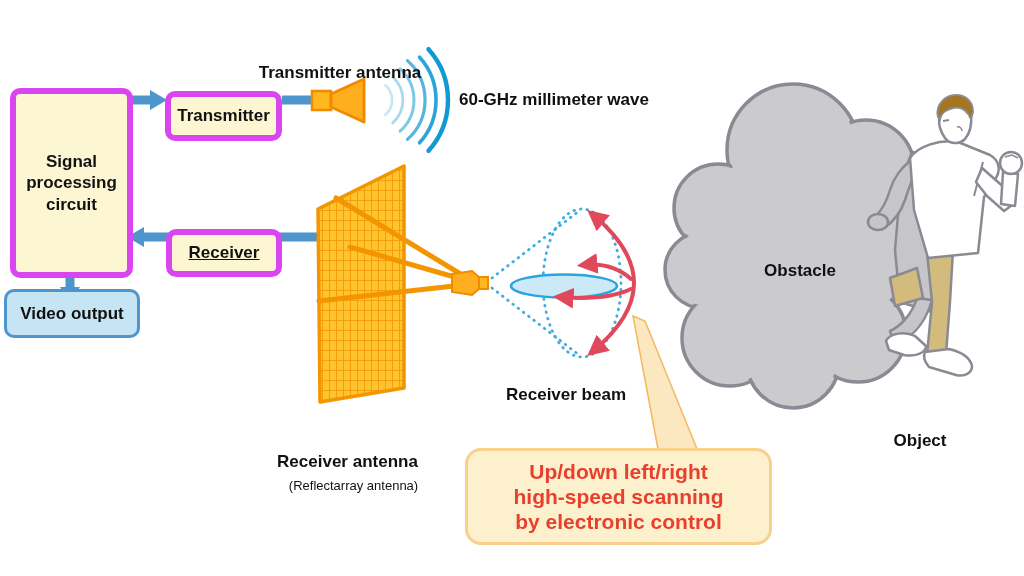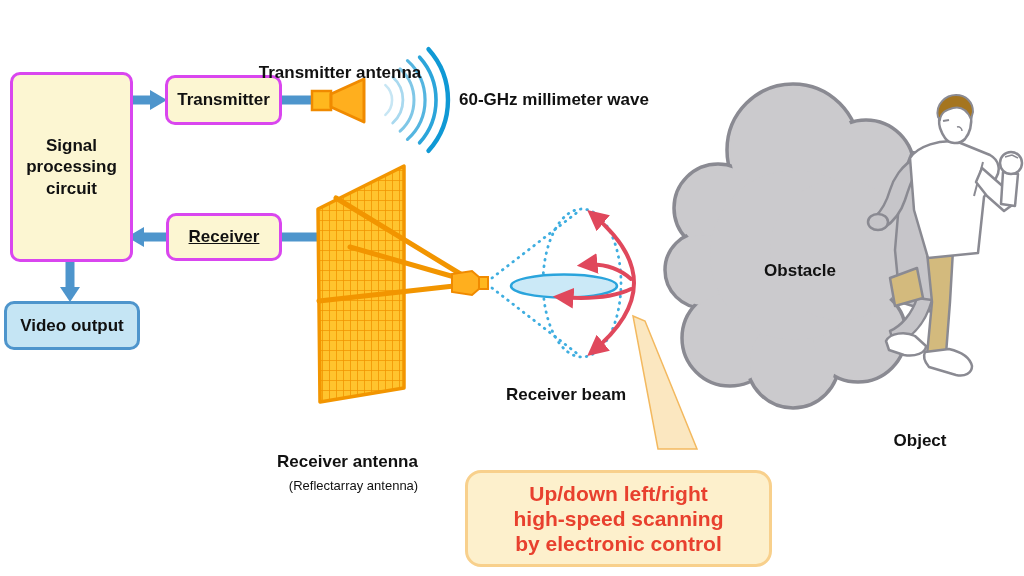--- a/index.html
+++ b/index.html
@@ -15,29 +15,29 @@
     font-size:17px; line-height:1.2; white-space:nowrap;
   }
   .lbl.center { text-align:center; white-space:normal;margin-top:32px; }
 
   .node {
     position:absolute; display:flex; align-items:center; justify-content:center;
     text-align:center; font-weight:bold; font-size:17px; color:#111111;
     border-radius:10px; box-sizing:border-box; line-height:1.25;
     white-space:pre-line;
   }
-  .node.yellow { background:#FCF6D2; border:3px solid #d946ef; }
+  .node.yellow { background:#FCF6D2; border:6px solid #d946ef;margin-top:16px; }
   .node.blue   { background:#C5E5F4; border:3px solid #4E95CC; }
 
   .callout {
     position:absolute; left:465px; top:448px; width:307px; height:97px;
     background:#FDF0CC; border:3px solid #F8D08C; border-radius:16px;
     box-sizing:border-box; display:flex; align-items:center; justify-content:center;
     text-align:center; color:#E8402E; font-weight:bold; font-size:21px;
-    line-height:25px; white-space:pre-line;margin-top:22px;
+    line-height:25px; white-space:pre-line;
   }
 
   .sub { font-weight:normal; font-size:13px; }
 </style>
 </head>
 <body>
 
 <div class="stage">
 
   <svg class="diagram" width="1024" height="576" viewBox="0 0 1024 576">
@@ -174,21 +174,21 @@
   </svg>
 
   <div class="node yellow" style="left:10px; top:72px; width:123px; height:190px;">Signal
 processing
 circuit</div>
 
   <div class="node yellow" style="left:165px; top:75px; width:117px; height:50px;">Transmitter</div>
 
   <div class="node yellow" style="left:166px; top:213px; width:116px; height:48px;text-decoration:underline;">Receiver</div>
 
-  <div class="node blue" style="left:4px; top:301px; width:136px; height:49px;">Video output</div>
+  <div class="node blue" style="left:4px; top:289px; width:136px; height:49px;">Video output</div>
 
   <div class="lbl center" style="left:225px; top:31px; width:230px;">Transmitter antenna</div>
 
   <div class="lbl" style="left:459px; top:90px;">60-GHz millimeter wave</div>
 
   <div class="lbl" style="left:484px; top:385px;margin-left:22px;">Receiver beam</div>
 
   <div class="lbl center" style="left:235px; top:420px; width:225px;">Receiver antenna</div>
 
   <div class="lbl center sub" style="left:241px; top:446px; width:225px;">(Reflectarray antenna)</div>

